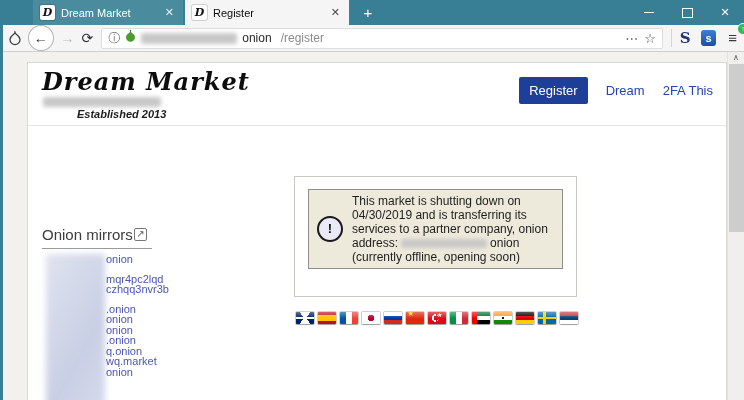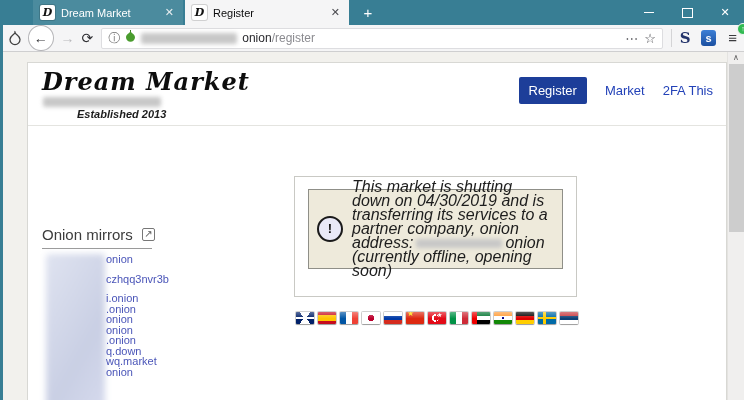--- a/index.html
+++ b/index.html
@@ -31,21 +31,21 @@
   .navbtn{font-size:14px;color:#2f2f33;margin-left:7px;}
   .backbtn{width:26px;height:26px;border:1px solid #b5b5b8;border-radius:50%;background:#fff;
     display:flex;align-items:center;justify-content:center;font-size:14px;color:#2f2f33;margin-left:5px;box-sizing:border-box;}
   .navbtn.disabled{color:#b9b9bc;}
   .urlbar{margin-left:8px;width:573px;height:21px;background:#fff;border:1px solid #dddde0;border-radius:2px;
     display:flex;align-items:center;box-sizing:border-box;padding:0 6px;gap:5px;}
   .info-ic{color:#737373;font-size:12px;}
   .blur{background:#c7c7c7;filter:blur(2px);border-radius:2px;}
   .url-blur{width:96px;height:11px;}
   .url-domain{font-size:12px;color:#2a2a2e;}
-  .url-path{font-size:12px;color:#8b8b90;margin-left:-5px;}
+  .url-path{font-size:12px;color:#8b8b90;margin-left:-5px;padding-left:9px;}
   .url-spacer{flex:1;}
   .dots-ic{color:#4a4a4f;font-size:13px;letter-spacing:1px;}
   .star-ic{color:#4a4a4f;font-size:13px;}
   .tb-sep{width:1px;height:18px;background:#d4d4d6;margin:0 8px 0 8px;}
   .noscript-s{font:bold 15px "DejaVu Serif",serif;color:#24346b;}
   .ext-s{width:16px;height:16px;margin-left:10px;border-radius:3px;background:linear-gradient(#3c7fd6,#1b4fa0);
     color:#fff;font:bold 11px/16px "Liberation Sans",sans-serif;text-align:center;}
   .menu-btn{margin-left:12px;position:relative;width:16px;}
   .menu-btn .lines{color:#3a3a3e;font-size:15px;line-height:10px;}
   .menu-badge{position:absolute;right:-5px;top:-6px;width:10px;height:10px;border-radius:50%;background:#30ba51;
@@ -63,41 +63,41 @@
   .logo{position:absolute;left:14px;top:4px;font:italic bold 24px "DejaVu Serif",serif;color:#0d0d0d;letter-spacing:1px;}
   .logo-blur{position:absolute;left:15px;top:34px;width:118px;height:10px;}
   .tagline{position:absolute;left:49px;top:45px;font:italic bold 11px "Liberation Sans",sans-serif;color:#1c1c1c;}
   .header-nav{position:absolute;right:13px;top:14px;display:flex;align-items:center;gap:18px;}
   .nav-link{font-size:13px;color:#2342b8;text-decoration:none;}
   .nav-link.primary{background:#1d3e99;color:#fff;padding:6px 10px;border-radius:2px;}
 
   .content{position:relative;height:326px;}
 
   
-  .mirrors-heading{position:absolute;left:14px;top:100px;font-size:15px;color:#3c3c3c;display:flex;align-items:center;gap:9px;}
+  .mirrors-heading{position:absolute;left:14px;top:100px;font-size:15px;color:#3c3c3c;display:flex;align-items:center;gap:1px;}
   .ext-link-ic{font-size:10px;color:#555;border:1px solid #777;border-radius:2px;width:11px;height:11px;
     line-height:10px;text-align:center;display:inline-block;}
   .mirrors-hr{position:absolute;left:14px;top:122px;width:110px;border-top:1px solid #9a9a9a;}
   .mirror-list{position:absolute;left:14px;top:128px;width:200px;}
   .mirror-blur{position:absolute;left:4px;top:0;width:59px;height:170px;border-radius:3px;
     background:linear-gradient(120deg,#dfe3f0,#c9cfe4 60%,#d8dcef);filter:blur(3px);}
   .mirror-group{margin-bottom:9px;position:relative;}
   .mirror-line{margin-left:64px;font-size:11px;line-height:10.5px;color:#4a55b8;white-space:nowrap;}
   .mirror-line.verified{margin-left:74px;color:#2ea043;font-style:italic;display:flex;align-items:center;gap:3px;}
   .vbadge{display:inline-block;width:9px;height:9px;border-radius:50%;background:#2ea043;color:#fff;
     font-size:7px;line-height:9px;text-align:center;font-style:normal;}
 
   
   .notice-outer{position:absolute;left:266px;top:50px;width:283px;height:121px;background:#fff;
     border:1px solid #c9c9c4;box-sizing:border-box;}
   .notice-inner{position:absolute;left:13px;right:13px;top:12px;height:80px;background:#eeeadb;
     border:1px solid #8f8f88;box-sizing:border-box;display:flex;align-items:center;padding:0 8px;}
   .notice-icon{flex:0 0 22px;width:22px;height:22px;border-radius:50%;border:2px solid #1a1a1a;background:#e9e9f7;
     color:#111;font:bold 13px/22px "Liberation Sans",sans-serif;text-align:center;margin-right:9px;box-sizing:content-box;}
-  .notice-text{font-size:16px;line-height:14px;color:#1d1d1d;font-style:italic;}
+  .notice-text{font-size:12px;line-height:14px;color:#1d1d1d;}
   .addr-blur{display:inline-block;width:86px;height:9px;vertical-align:middle;margin:0 3px;}
 
   
   .flags-row{position:absolute;left:268px;top:186px;display:flex;gap:4px;}
   .flag{width:18px;height:12px;display:inline-block;position:relative;overflow:hidden;border-radius:1px;
     box-shadow:0 0 0 1px rgba(0,0,0,.18),0 1px 1px rgba(0,0,0,.25);}
   .flag::before{content:'';position:absolute;inset:0;background:linear-gradient(to bottom,rgba(255,255,255,.35),rgba(255,255,255,0) 55%);z-index:3;}
   .flag::after{z-index:2;}
   .flag-united-kingdom{background:
     linear-gradient(57deg,transparent 45%,#fff 45%,#fff 55%,transparent 55%),
@@ -206,46 +206,46 @@
 
   <div class="viewport">
 
     <div class="card">
       <div class="card-header">
         <div class="logo">Dream Market</div>
         <div class="blur logo-blur"></div>
         <div class="tagline">Established 2013</div>
         <div class="header-nav">
             <span class="nav-link primary">Register</span>
-            <span class="nav-link">Market</span>
+            <span class="nav-link">Dream</span>
             <span class="nav-link">2FA This</span>
           </div>
       </div>
 
       <div class="content">
         <div class="mirrors-heading">
           <span>Onion mirrors</span>
           <span class="ext-link-ic">↗</span>
         </div>
         <div class="mirrors-hr"></div>
         <div class="mirror-list">
           <div class="mirror-blur"></div>
         <div class="mirror-group">
               <div class="mirror-line"><span>onion</span></div>
             </div>
             <div class="mirror-group">
+              <div class="mirror-line"><span>mqr4pc2lqd</span></div>
               <div class="mirror-line"><span>czhqq3nvr3b</span></div>
             </div>
             <div class="mirror-group">
-              <div class="mirror-line"><span>i.onion</span></div>
               <div class="mirror-line"><span>.onion</span></div>
               <div class="mirror-line"><span>onion</span></div>
               <div class="mirror-line"><span>onion</span></div>
               <div class="mirror-line"><span>.onion</span></div>
-              <div class="mirror-line"><span>q.down</span></div>
+              <div class="mirror-line"><span>q.onion</span></div>
               <div class="mirror-line"><span>wq.market</span></div>
               <div class="mirror-line"><span>onion</span></div>
             </div>
           </div>
 
         <div class="notice-outer">
           <div class="notice-inner">
             <span class="notice-icon">!</span>
             <span class="notice-text">
               <span>This market is shutting down on 04/30/2019 and is transferring its services to a partner company, onion address:</span><span class="blur addr-blur"></span><span>onion (currently offline, opening soon)</span>

